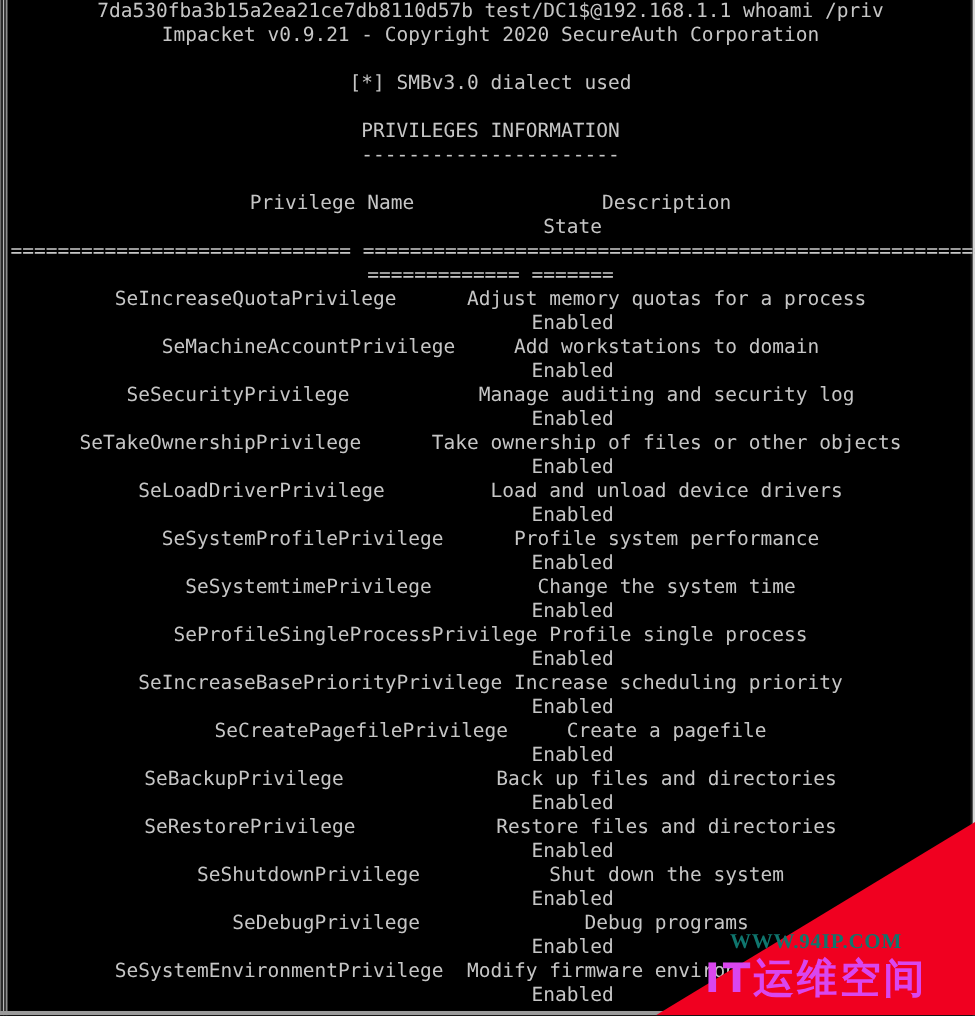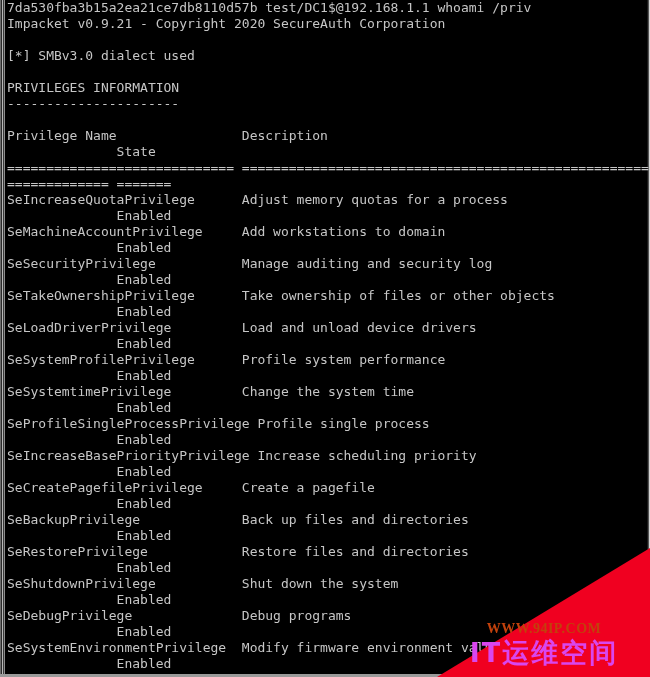--- a/index.html
+++ b/index.html
@@ -53,38 +53,39 @@
     font-size: 13px;
     line-height: 16px;
     white-space: pre;
     letter-spacing: 0px;
     -webkit-font-smoothing: none;
   }
   #term .line {
     height: 16px;
     white-space: pre;
     font-family: "DejaVu Sans Mono", "Liberation Mono", monospace;
+    text-align: center;
   }
   
   #watermark {
     position: absolute;
     left: 0; top: 0;
     width: 650px; height: 677px;
     pointer-events: none;
   }
   #wm-text {
     position: absolute;
     right: 6px;
     bottom: 8px;
     width: 200px;
     text-align: center;
     pointer-events: none;
   }
   #wm-url {
-    color: #c2410c;
+    color: #0f766e;
     font-family: "Liberation Serif", "DejaVu Serif", serif;
     font-weight: bold;
     font-size: 14px;
     letter-spacing: 0.5px;
     line-height: 16px;
     text-align: center;
   }
   #wm-cn {
     color: #d946ef;
     font-family: "DejaVu Sans", "Liberation Sans", sans-serif;

